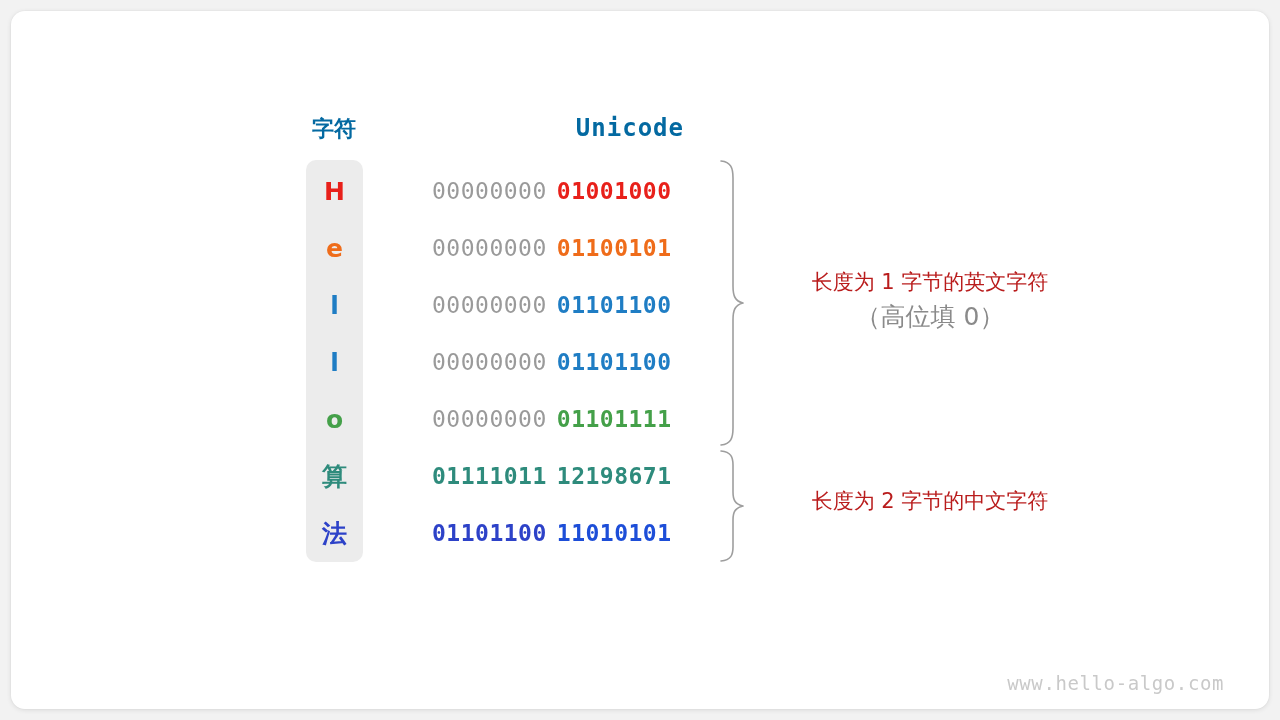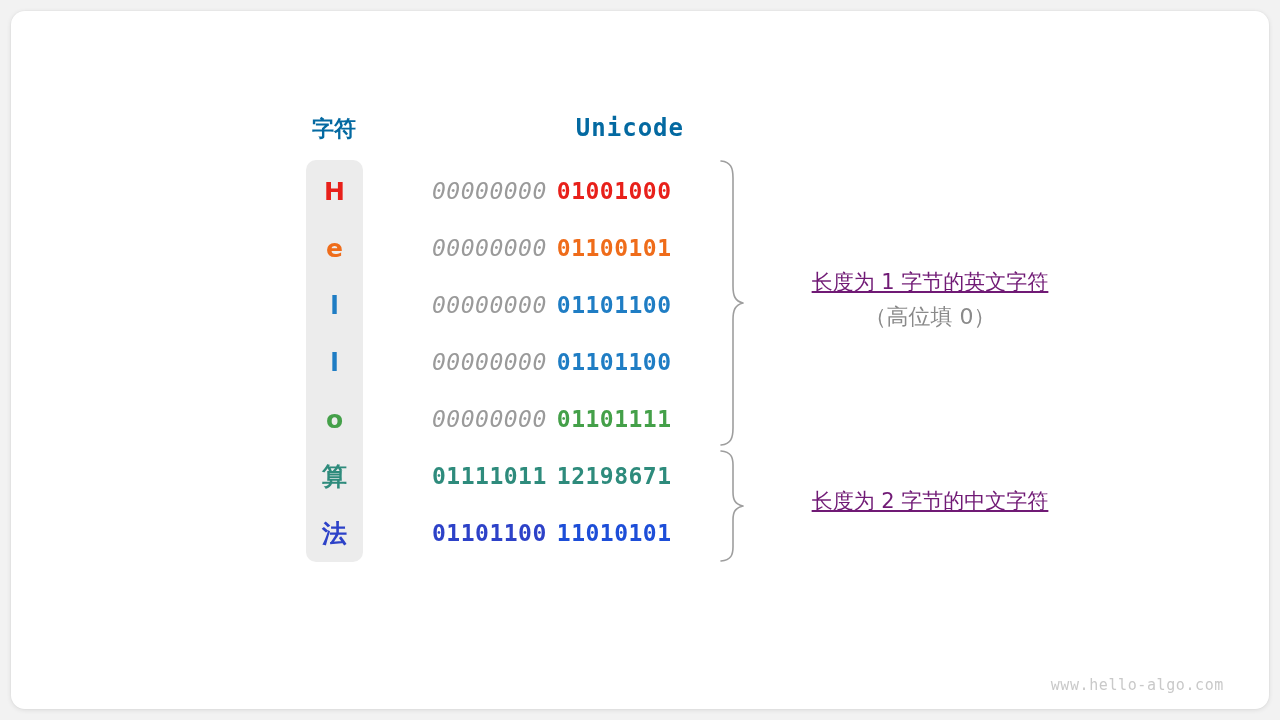--- a/index.html
+++ b/index.html
@@ -87,21 +87,20 @@
     height: 57px;
     line-height: 57px;
     white-space: nowrap;
     font-size: 23px;
     letter-spacing: 0.5px;
     font-family: "DejaVu Sans Mono", "Liberation Mono", monospace;
   }
   .bin-hi {
     color: #9a9a9a;
     font-weight: normal;
-    font-style: italic;
   }
   .bin-lo {
     font-weight: bold;
   }
   .bin-gap { display: inline-block; width: 10px; }
 
   
   .brace {
     position: absolute;
     overflow: visible;
@@ -109,36 +108,35 @@
 
   
   .annot {
     position: absolute;
     text-align: center;
     white-space: nowrap;
     font-family: "DejaVu Sans", "Liberation Sans", sans-serif;
   }
   .annot-main {
     font-size: 21px;
-    color: #701a75;
+    color: #b91c1c;
     line-height: 36px;
-    text-decoration: underline;
   }
   .annot-sub {
-    font-size: 22px;
+    font-size: 25px;
     color: #8a8a8a;
     line-height: 34px;
   }
 
   
   #watermark {
     position: absolute;
     right: 56px;
     bottom: 26px;
-    font-size: 15px;
+    font-size: 19px;
     color: #c9c9c9;
     letter-spacing: 0.6px;
     font-family: "DejaVu Sans Mono", "Liberation Mono", monospace;
   }
 </style>
 </head>
 <body>
 
 <div id="canvas" style="background: rgb(242, 242, 242);">
   <div id="card" style="background: rgb(255, 255, 255);"></div>

